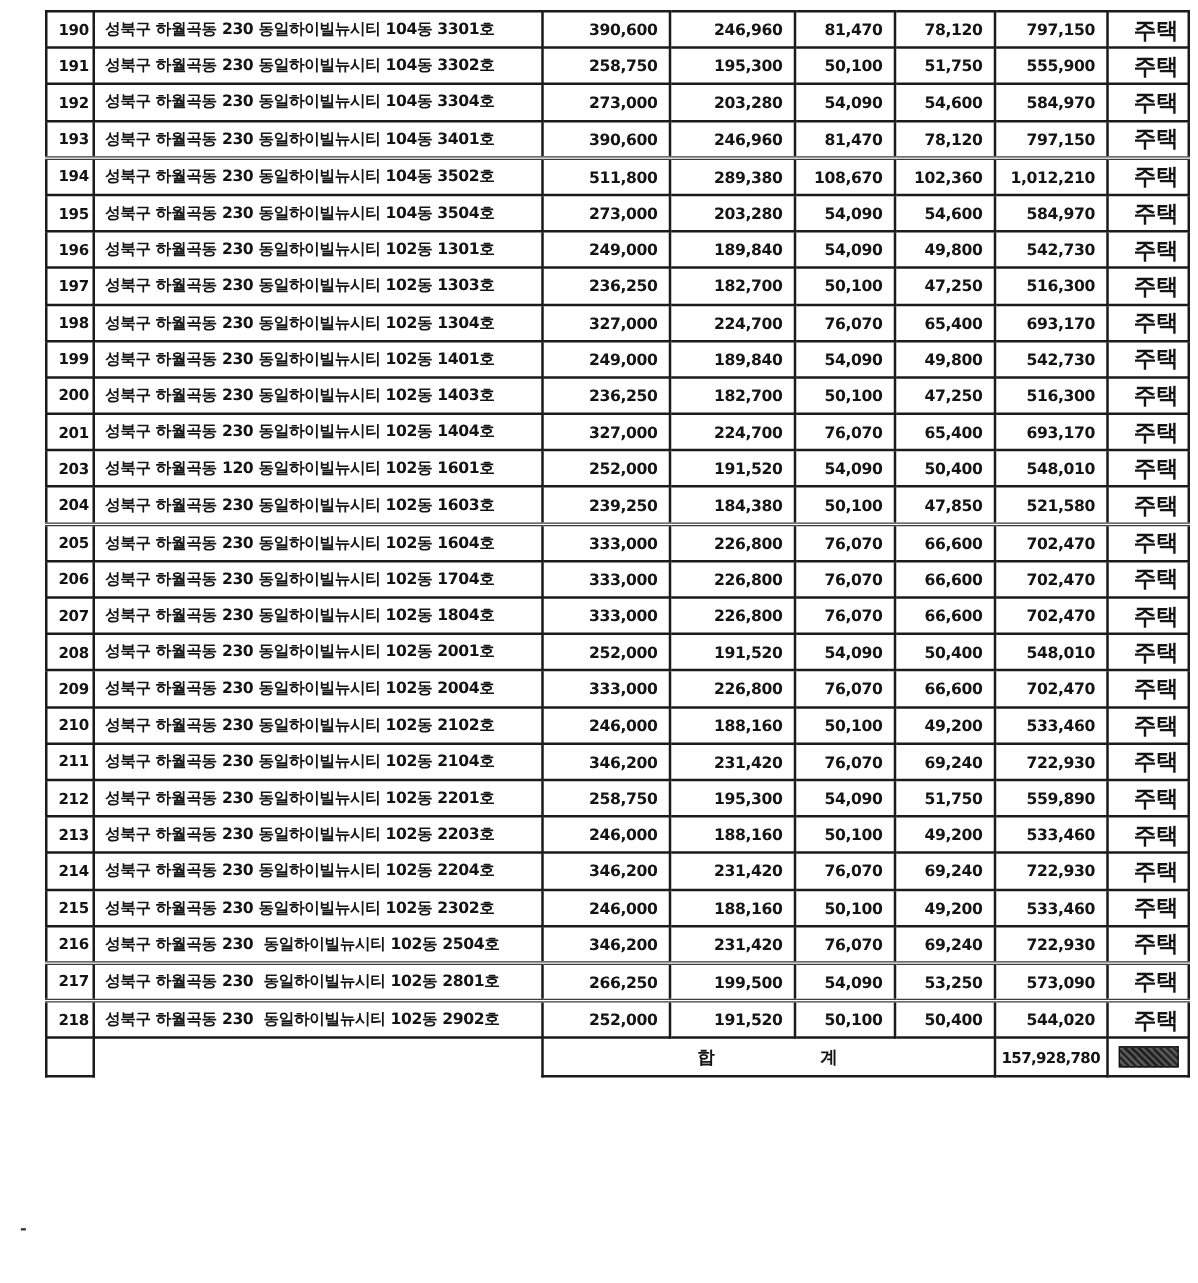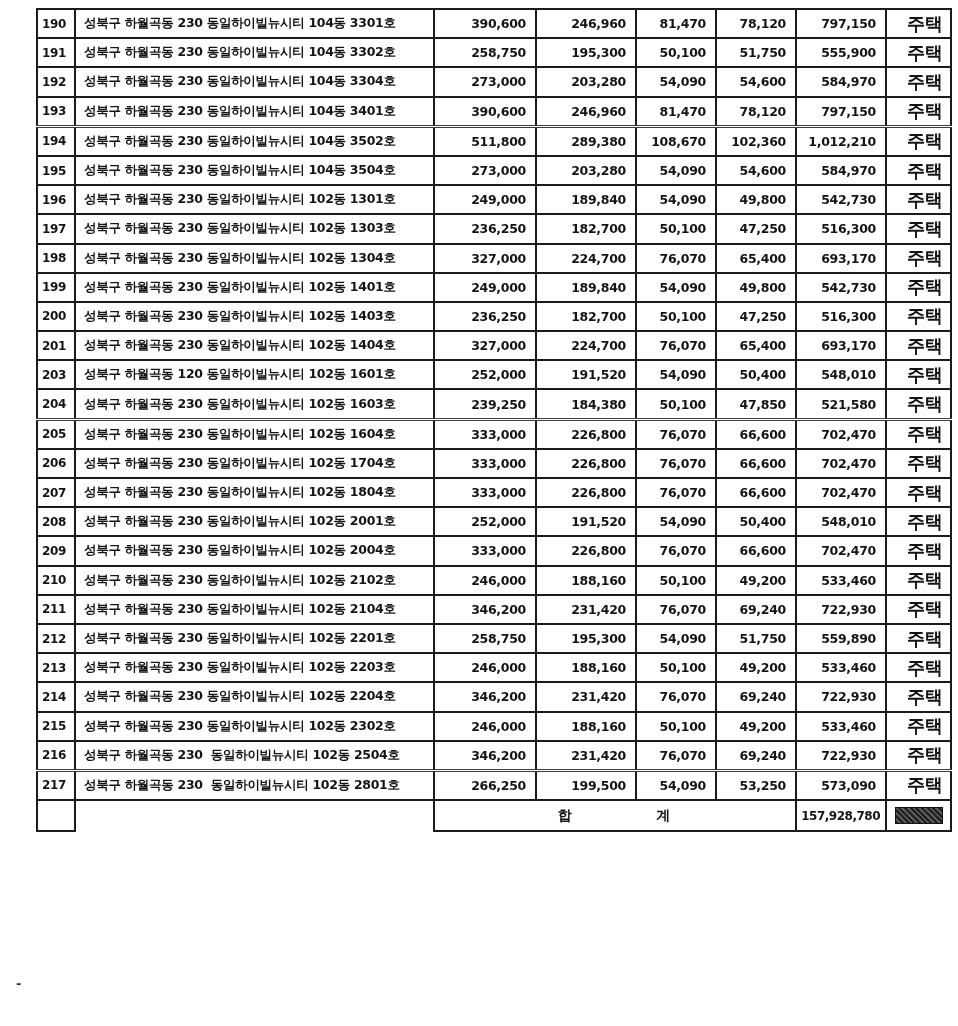--- a/index.html
+++ b/index.html
@@ -23,21 +23,21 @@
   col.c-type{width:65px;}
   td{
     border:2px solid #1b1b1b;
     height:27.2px;
     font-size:12.5px;
     font-weight:700;
     padding:0 4px;
     letter-spacing:-0.3px;
     overflow:hidden;white-space:nowrap;
   }
-  td.td-no{text-align:left;padding-right:3px;font-size:12px;}
+  td.td-no{text-align:right;padding-right:3px;font-size:12px;}
   td.td-addr{text-align:left;padding-left:8px;white-space:pre;font-size:12.5px;margin-top:26px;}
   td.td-num{text-align:right;padding-right:9px;font-family:"DejaVu Sans","Liberation Sans",sans-serif;}
   td.td-type{text-align:center;padding:0 20px;font-size:18px;}
   
   tbody tr:nth-child(5) td,
   tbody tr:nth-child(15) td,
   tbody tr:nth-child(27) td,
   tbody tr:nth-child(28) td,
   tbody tr:nth-child(29) td,
   tbody tr:nth-child(30) td{
@@ -341,20 +341,30 @@
           <td class="td-type">주택</td>
         </tr>
         <tr>
           <td class="td-no">217</td>
           <td class="td-addr">성북구 하월곡동 230  동일하이빌뉴시티 102동 2801호</td>
           <td class="td-num">266,250</td>
           <td class="td-num">199,500</td>
           <td class="td-num">54,090</td>
           <td class="td-num">53,250</td>
           <td class="td-num">573,090</td>
+          <td class="td-type">주택</td>
+        </tr>
+        <tr>
+          <td class="td-no">218</td>
+          <td class="td-addr">성북구 하월곡동 230  동일하이빌뉴시티 102동 2902호</td>
+          <td class="td-num">252,000</td>
+          <td class="td-num">191,520</td>
+          <td class="td-num">50,100</td>
+          <td class="td-num">50,400</td>
+          <td class="td-num">544,020</td>
           <td class="td-type">주택</td>
         </tr>
       </tbody>
     <tbody>
       <tr class="total-row">
         <td class="td-no"></td>
         <td class="no-border"></td>
         <td class="total-label" colspan="4">합            계</td>
         <td class="total-amount">157,928,780</td>
         <td class="redacted-cell">

